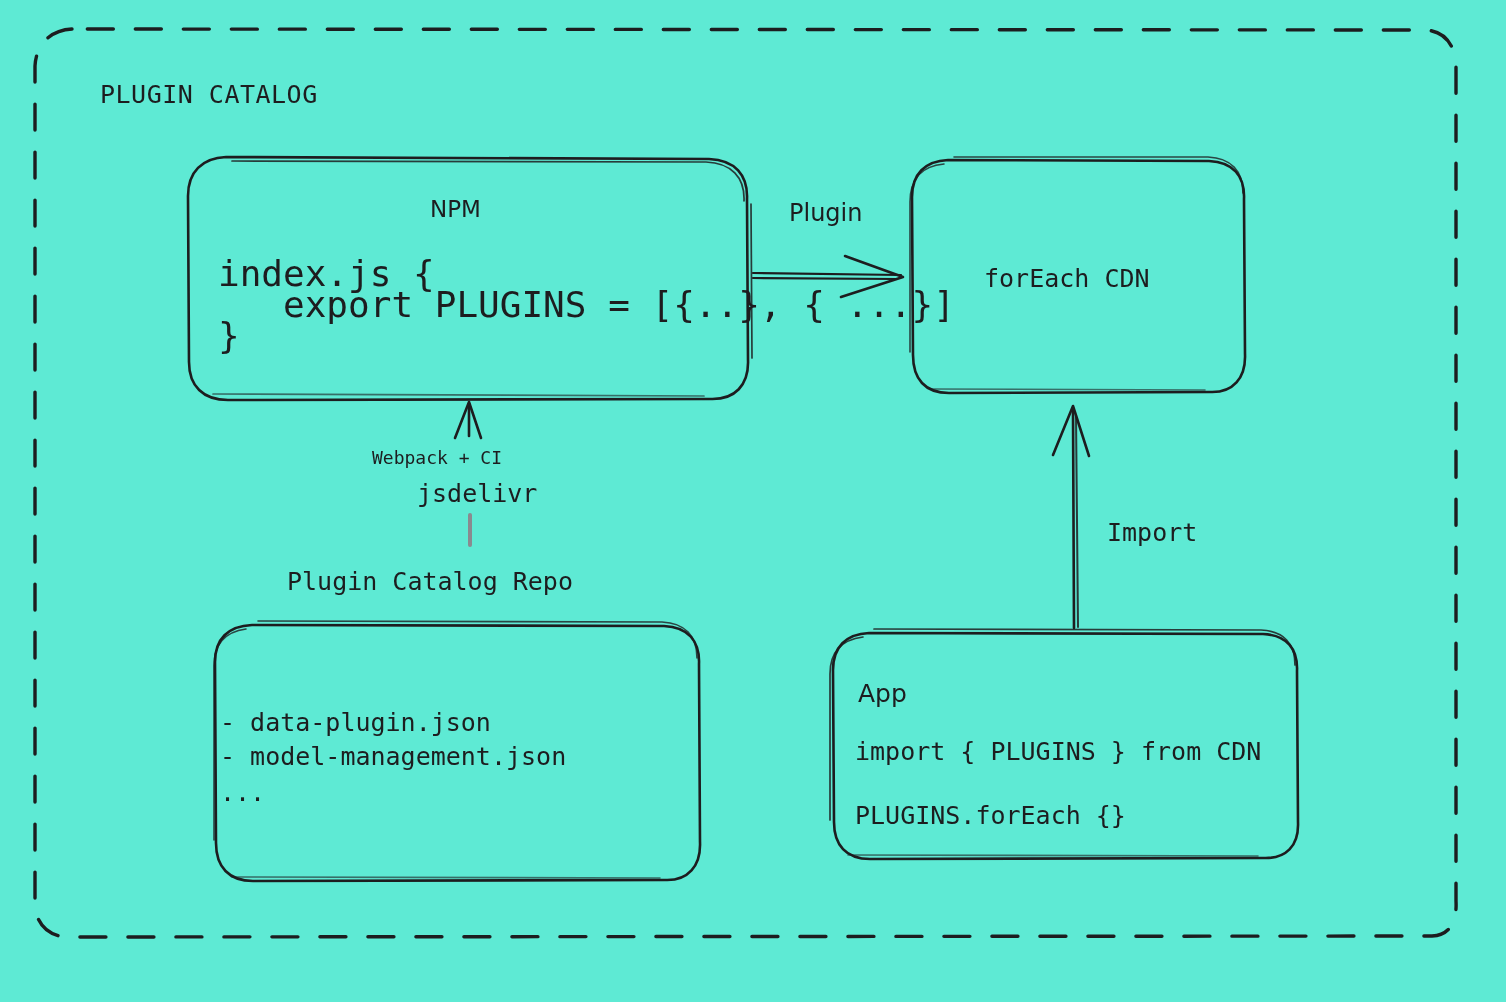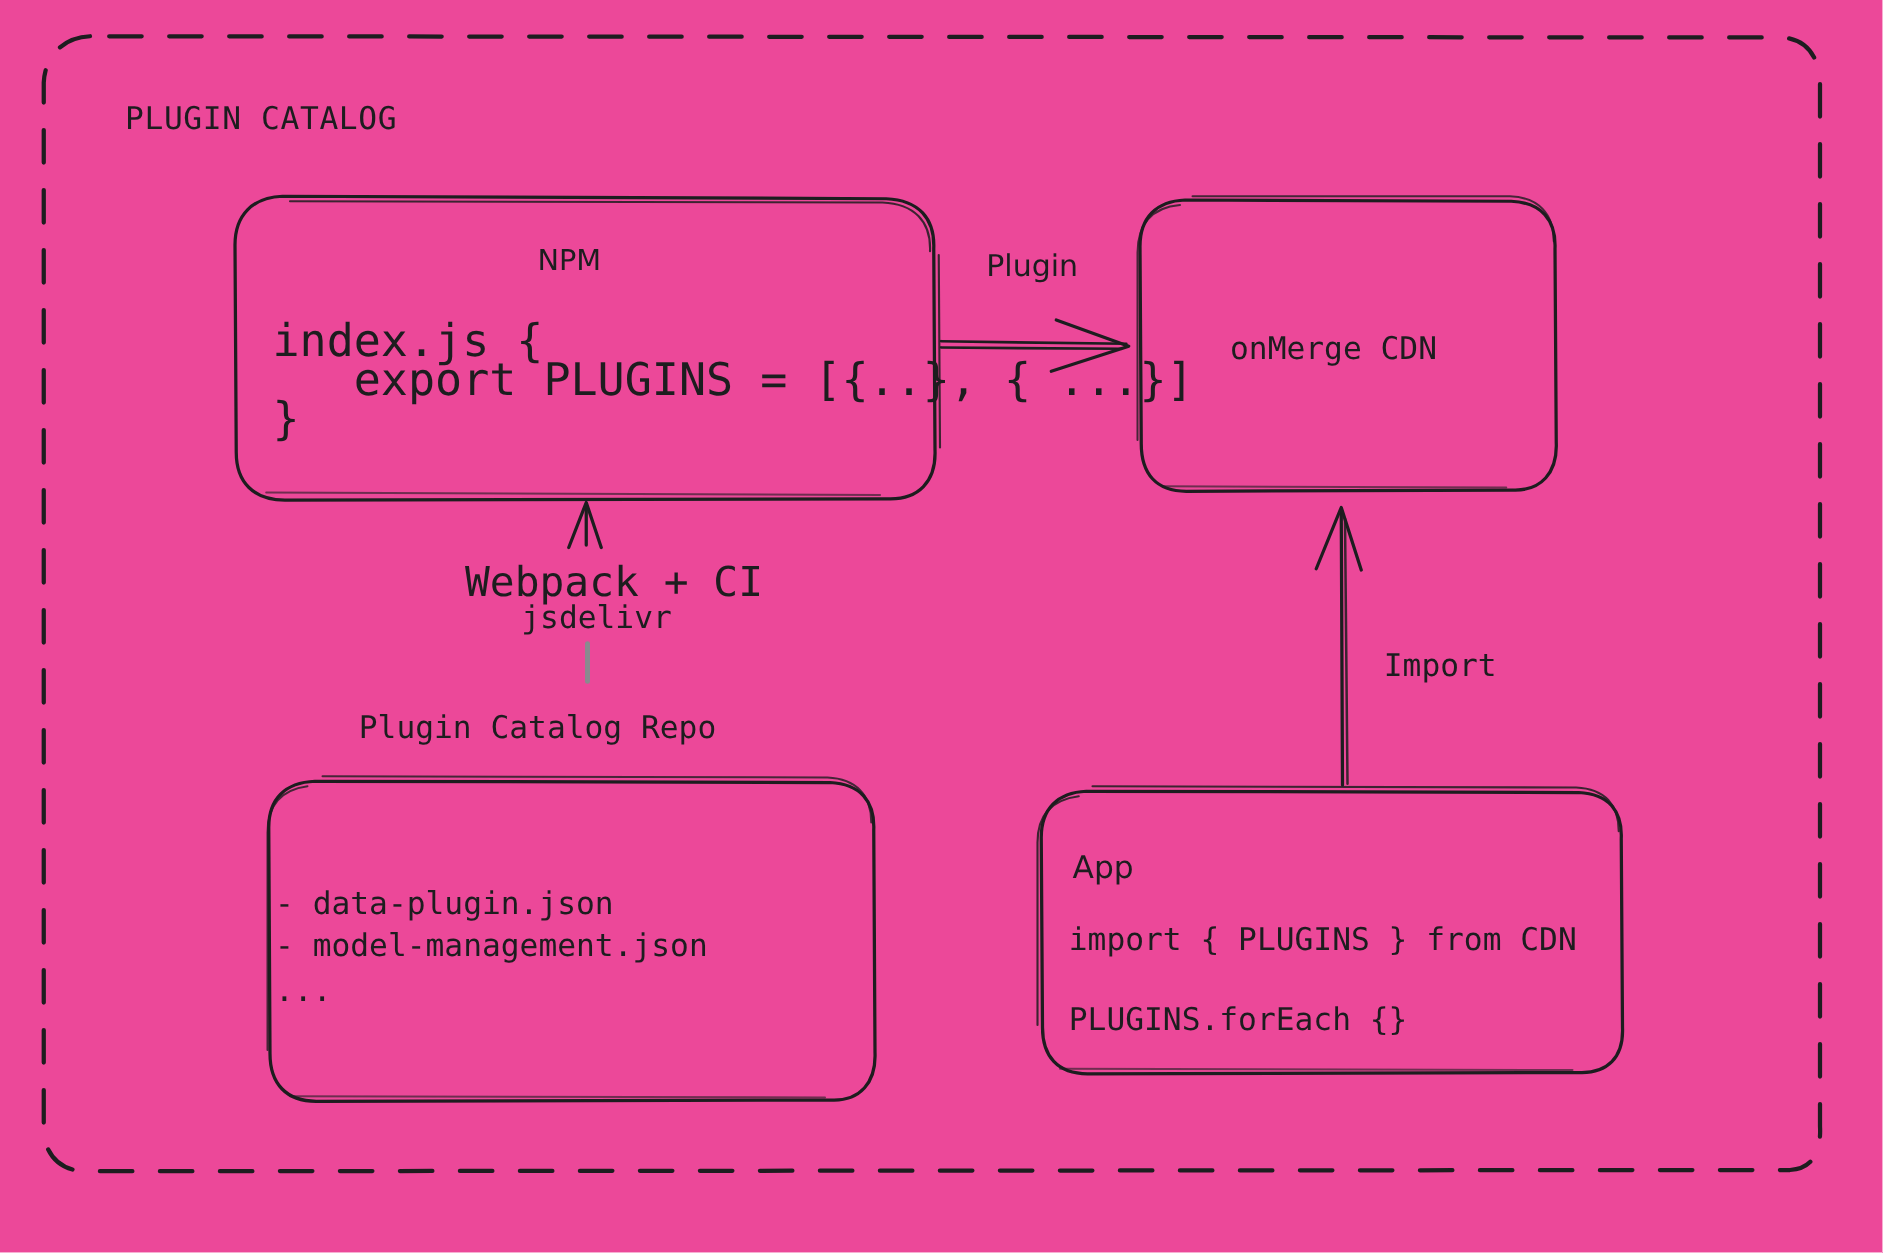--- a/index.html
+++ b/index.html
@@ -7,21 +7,21 @@
     padding: 0;
     background: #ffffff;
   }
   body {
     font-family: "DejaVu Sans Mono", monospace;
   }
   #canvas {
     position: relative;
     width: 1506px;
     height: 1002px;
-    background: #ec4899;
+    background: #5eead4;
     overflow: hidden;
   }
   #sketch-layer {
     position: absolute;
     left: 0;
     top: 0;
     width: 1506px;
     height: 1002px;
     pointer-events: none;
   }
@@ -74,21 +74,21 @@
     font-size: 24px;
   }
   #import-label {
     left: 1107px;
     top: 520px;
     font-size: 25px;
   }
   #build-label-0 {
     left: 372px;
     top: 449px;
-    font-size: 33px;
+    font-size: 18px;
   }
   #build-label-1 {
     left: 417px;
     top: 481px;
     font-size: 25px;
   }
   #repo-caption {
     left: 287px;
     top: 569px;
     font-size: 25px;
@@ -200,21 +200,21 @@
     </g>
   </svg>
 
   <div class="txt mono" id="group-title">PLUGIN CATALOG</div>
 
   <div class="txt sans" id="npm-title">NPM</div>
   <div class="txt mono npm-code" id="npm-code-0">index.js {</div>
   <div class="txt mono npm-code" id="npm-code-1">   export PLUGINS = [{..}, { ...}]</div>
   <div class="txt mono npm-code" id="npm-code-2">}</div>
 
-  <div class="txt mono" id="cdn-title">onMerge CDN</div>
+  <div class="txt mono" id="cdn-title">forEach CDN</div>
 
   <div class="txt sans" id="cache-label">Plugin</div>
   <div class="txt mono" id="import-label">Import</div>
   <div class="txt mono" id="build-label-0">Webpack + CI</div>
   <div class="txt mono" id="build-label-1">jsdelivr</div>
 
   <div class="txt mono" id="repo-caption">Plugin Catalog Repo</div>
   <div class="txt mono repo-line" id="repo-line-0">- data-plugin.json</div>
   <div class="txt mono repo-line" id="repo-line-1">- model-management.json</div>
   <div class="txt mono repo-line" id="repo-line-2">...</div>

